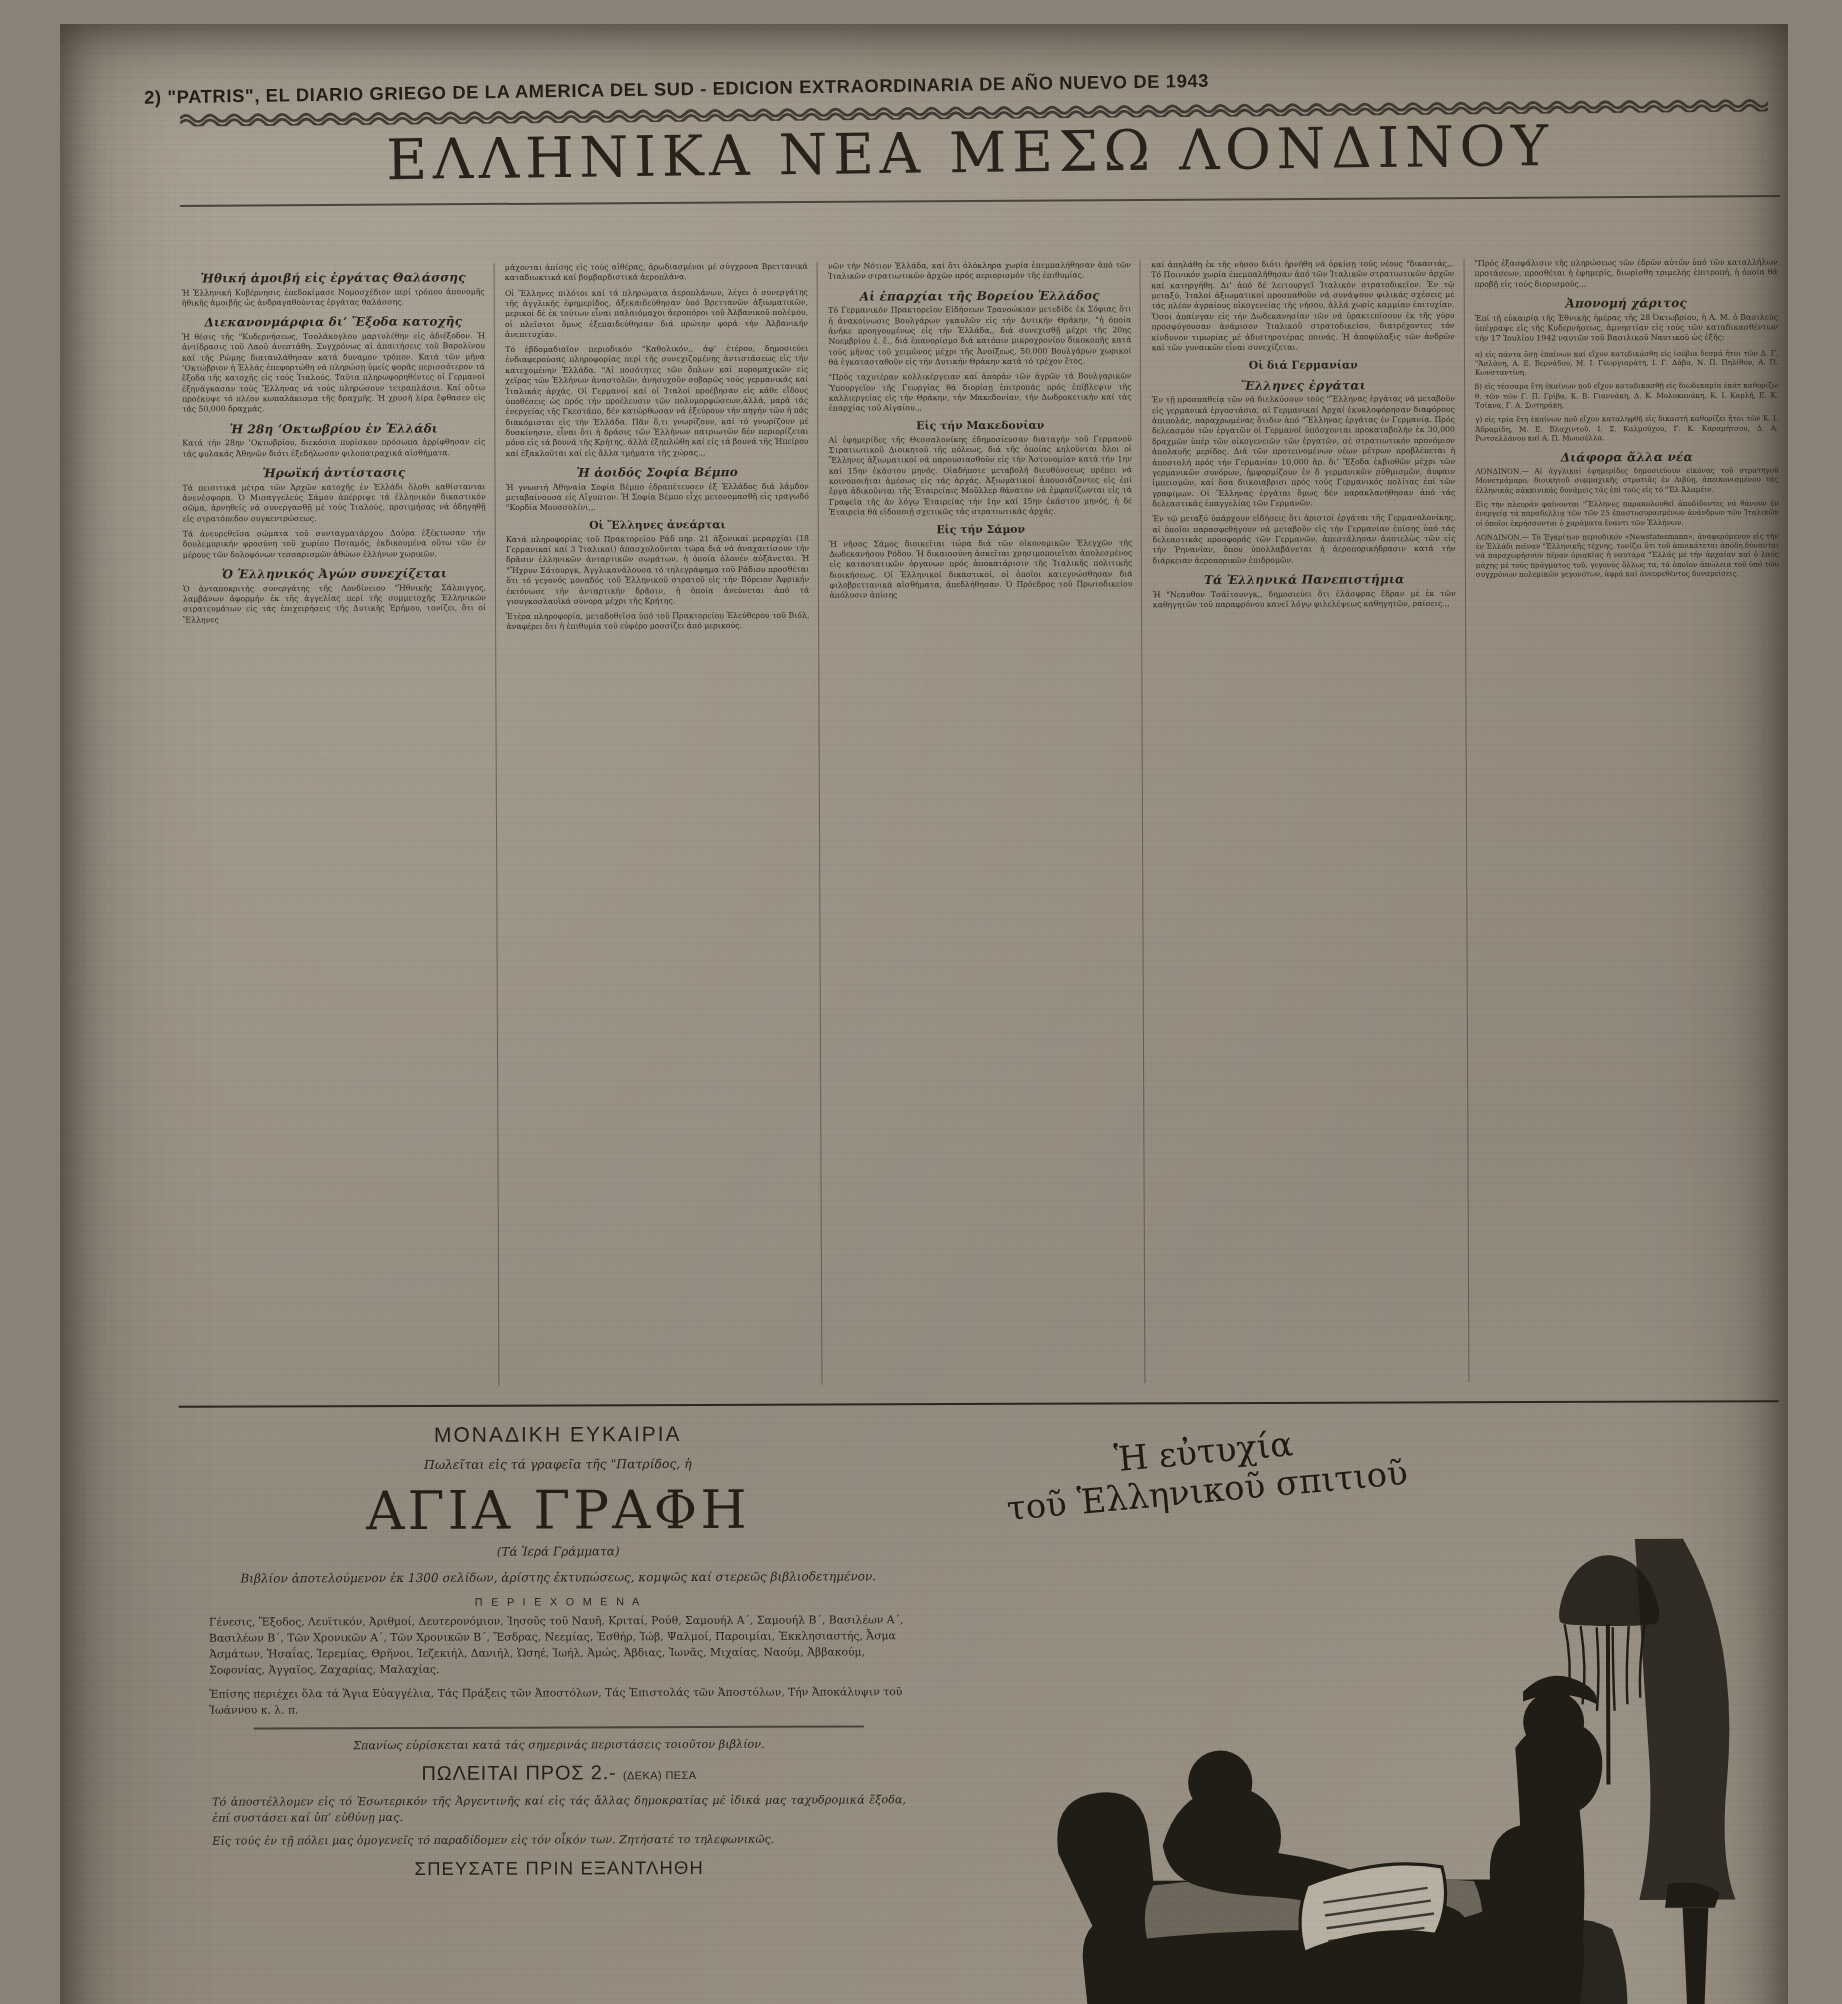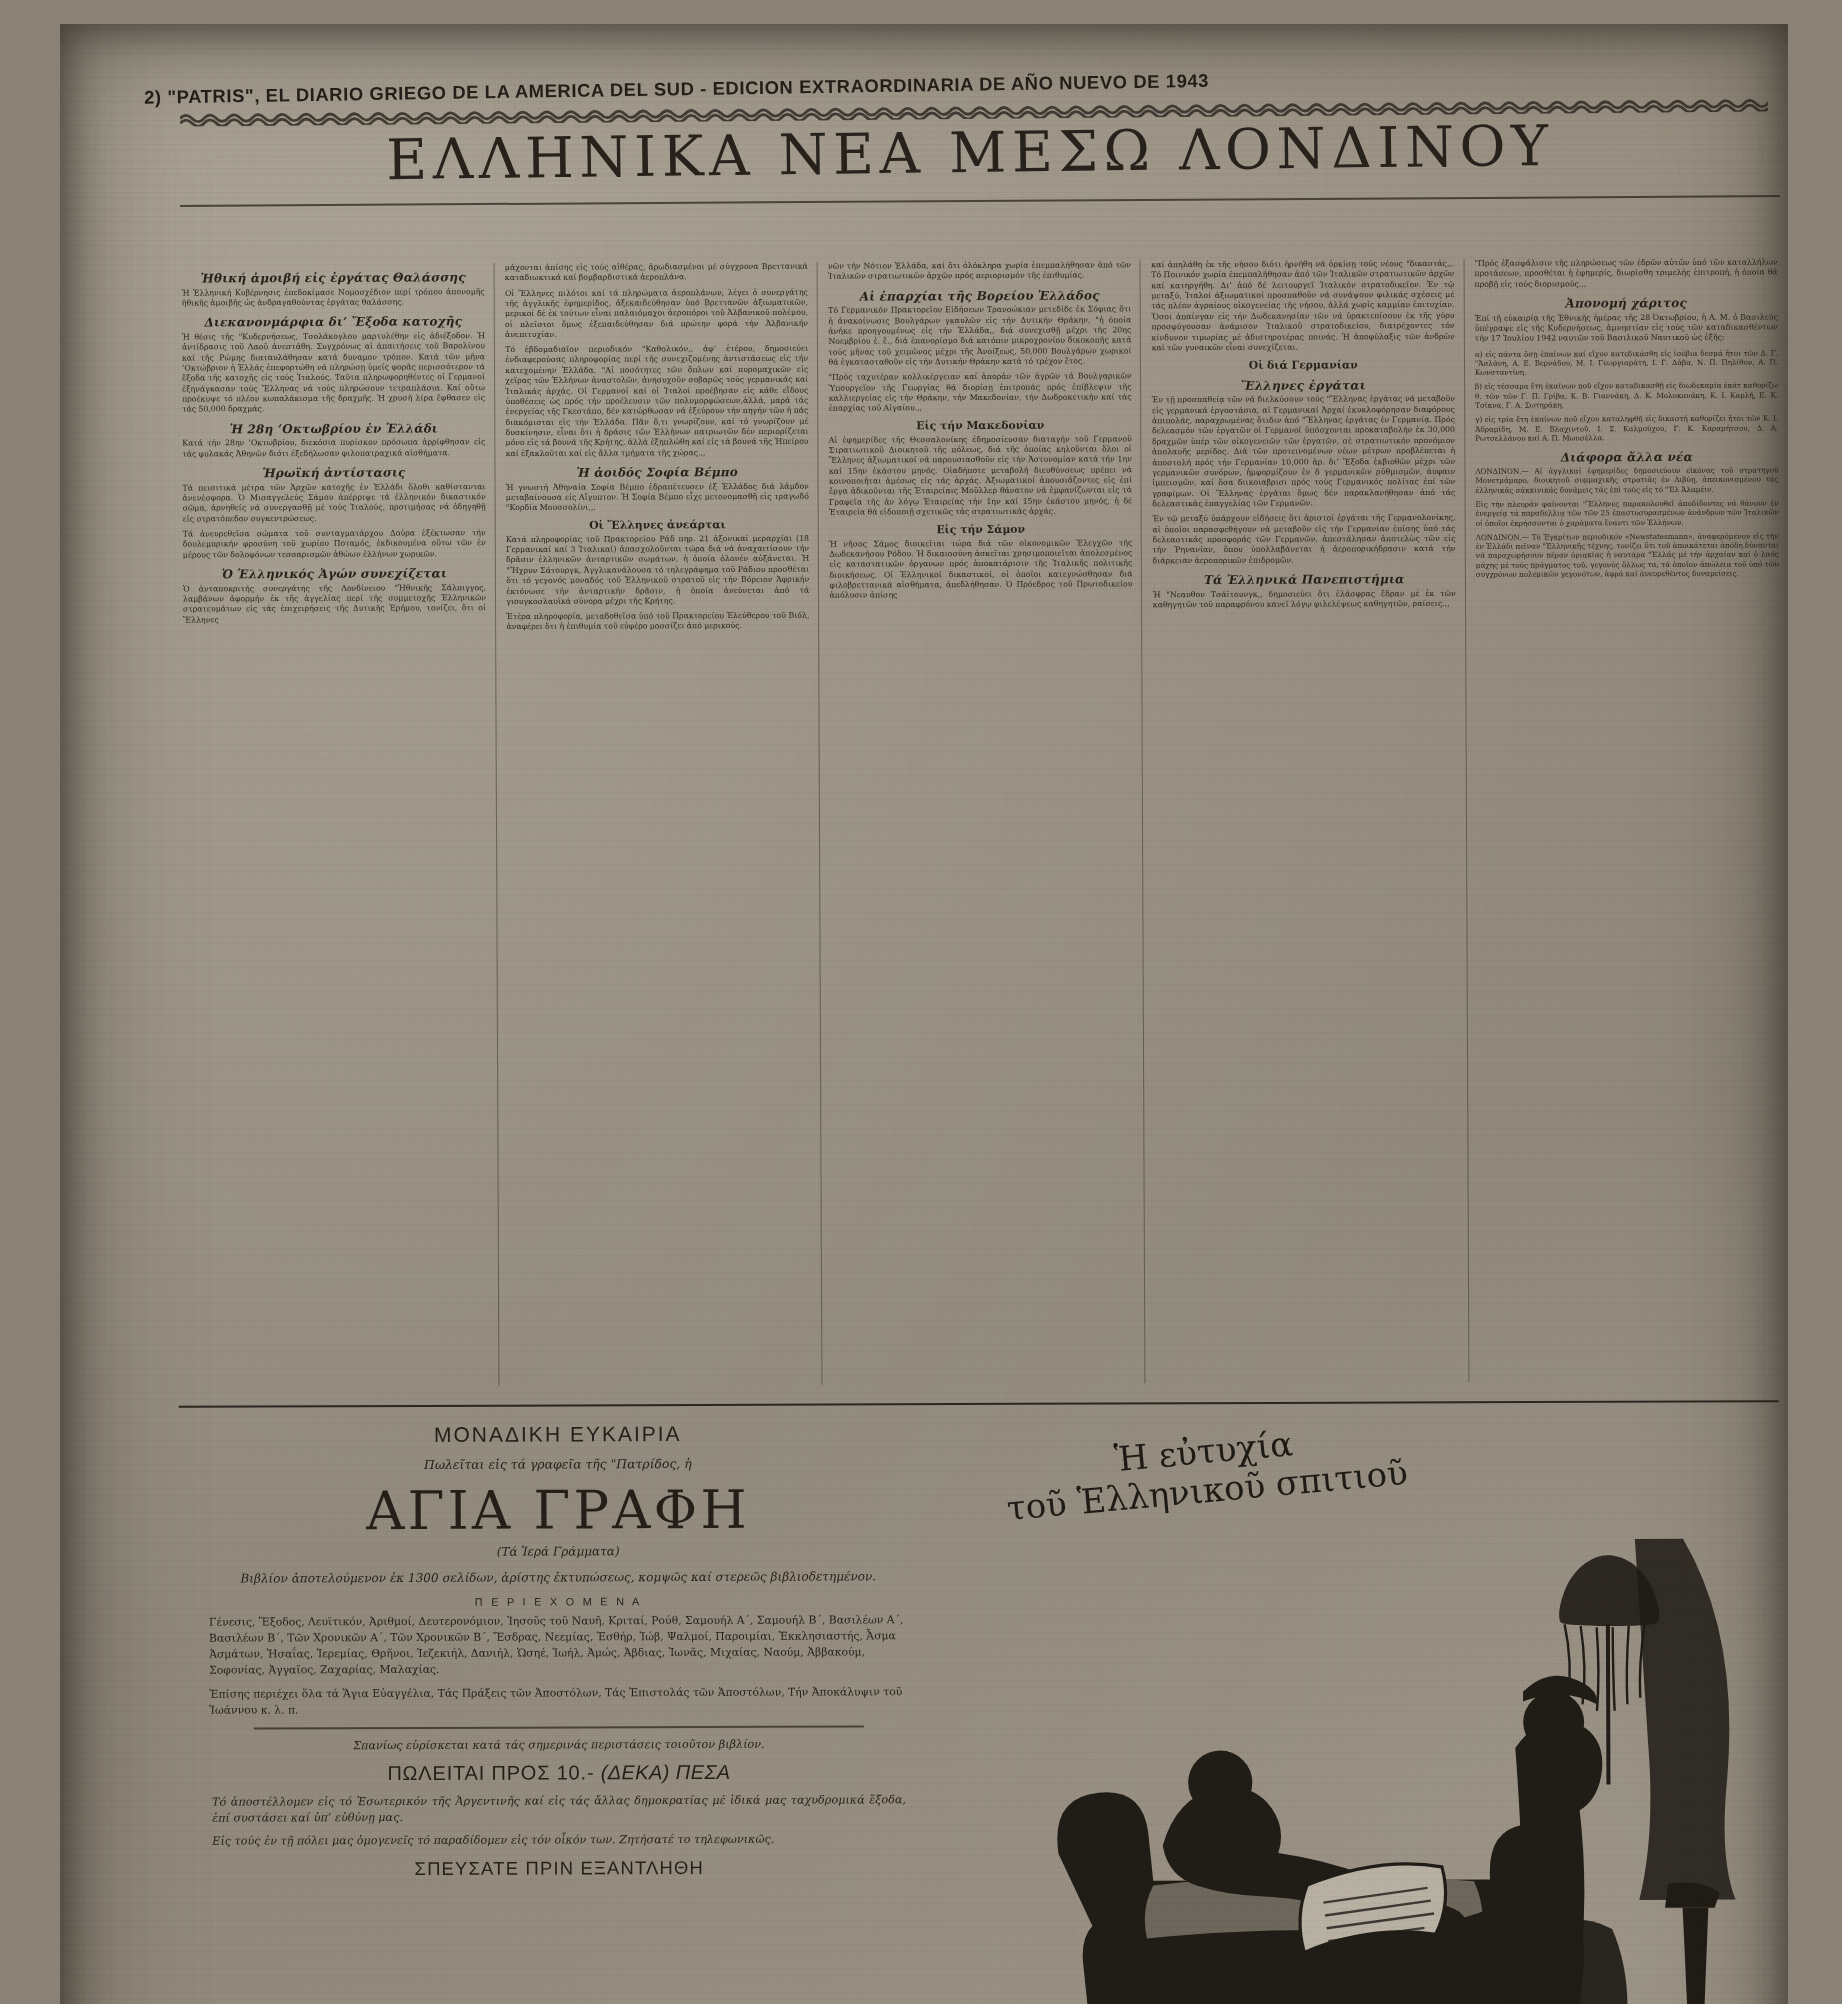--- a/index.html
+++ b/index.html
@@ -209,21 +209,21 @@
     font-size: 11.2px;
     line-height: 1.4;
     margin: 6.4px 0 8px;
   }
   .ad-price {
     font-family: "Liberation Sans", sans-serif;
     font-size: 20px;
     letter-spacing: 0.8px;
     margin: 7.2px 0 8.8px;
   }
-  .ad-price .small { font-size: 20px; letter-spacing: 0.4px; font-style: italic; }
+  .ad-price .small { font-size: 11px; letter-spacing: 0.4px; }
   .ad-foot {
     font-family: "DejaVu Serif", serif;
     font-style: italic;
     font-size: 11.2px;
     line-height: 1.45;
     text-align: justify;
     margin: 0 8px 6.4px;
   }
   .ad-cta {
     font-family: "Liberation Sans", sans-serif;
@@ -345,21 +345,21 @@
         <div class="ad-line">Πωλεῖται εἰς τά γραφεῖα τῆς "Πατρίδος, ἡ</div>
         <div class="ad-title">ΑΓΙΑ ΓΡΑΦΗ</div>
         <div class="ad-sub">(Τά Ἱερά Γράμματα)</div>
         <div class="ad-desc">Βιβλίον ἀποτελούμενον ἐκ 1300 σελίδων, ἀρίστης ἐκτυπώσεως, κομψῶς καί στερεῶς βιβλιοδετημένον.</div>
         <div class="ad-conts-h">Π Ε Ρ Ι Ε Χ Ο Μ Ε Ν Α</div>
         <div class="ad-conts">Γένεσις, Ἔξοδος, Λευϊτικόν, Ἀριθμοί, Δευτερονόμιον, Ἰησοῦς τοῦ Ναυῆ, Κριταί, Ρούθ, Σαμουήλ Α΄, Σαμουήλ Β΄, Βασιλέων Α΄, Βασιλέων Β΄, Τῶν Χρονικῶν Α΄, Τῶν Χρονικῶν Β΄, Ἔσδρας, Νεεμίας, Ἐσθήρ, Ἰώβ, Ψαλμοί, Παροιμίαι, Ἐκκλησιαστής, Ἆσμα Ἀσμάτων, Ἠσαΐας, Ἱερεμίας, Θρῆνοι, Ἰεζεκιήλ, Δανιήλ, Ὡσηέ, Ἰωήλ, Ἀμώς, Ἀβδιας, Ἰωνᾶς, Μιχαίας, Ναούμ, Ἀββακούμ, Σοφονίας, Ἀγγαῖος, Ζαχαρίας, Μαλαχίας.</div>
         <div class="ad-conts">Ἐπίσης περιέχει ὅλα τά Ἅγια Εὐαγγέλια, Τάς Πράξεις τῶν Ἀποστόλων, Τάς Ἐπιστολάς τῶν Ἀποστόλων, Τήν Ἀποκάλυψιν τοῦ Ἰωάννου κ. λ. π.</div>
         <div class="hr-sep"></div>
         <div class="ad-note">Σπανίως εὑρίσκεται κατά τάς σημερινάς περιστάσεις τοιοῦτον βιβλίον.</div>
         <div class="ad-price">
-          <span>ΠΩΛΕΙΤΑΙ ΠΡΟΣ 10.-</span>
+          <span>ΠΩΛΕΙΤΑΙ ΠΡΟΣ 2.-</span>
           <span class="small">(ΔΕΚΑ) ΠΕΣΑ</span>
         </div>
         <div class="ad-foot">Τό ἀποστέλλομεν εἰς τό Ἐσωτερικόν τῆς Ἀργεντινῆς καί εἰς τάς ἄλλας δημοκρατίας μέ ἰδικά μας ταχυδρομικά ἔξοδα, ἐπί συστάσει καί ὑπ’ εὐθύνῃ μας.</div>
         <div class="ad-foot">Εἰς τούς ἐν τῇ πόλει μας ὁμογενεῖς τό παραδίδομεν εἰς τόν οἶκόν των. Ζητήσατέ το τηλεφωνικῶς.</div>
         <div class="ad-cta">ΣΠΕΥΣΑΤΕ ΠΡΙΝ ΕΞΑΝΤΛΗΘΗ</div>
       </div>
 
       <div class="adright">
         <div class="happy">
           <div>Ἡ εὐτυχία</div>

